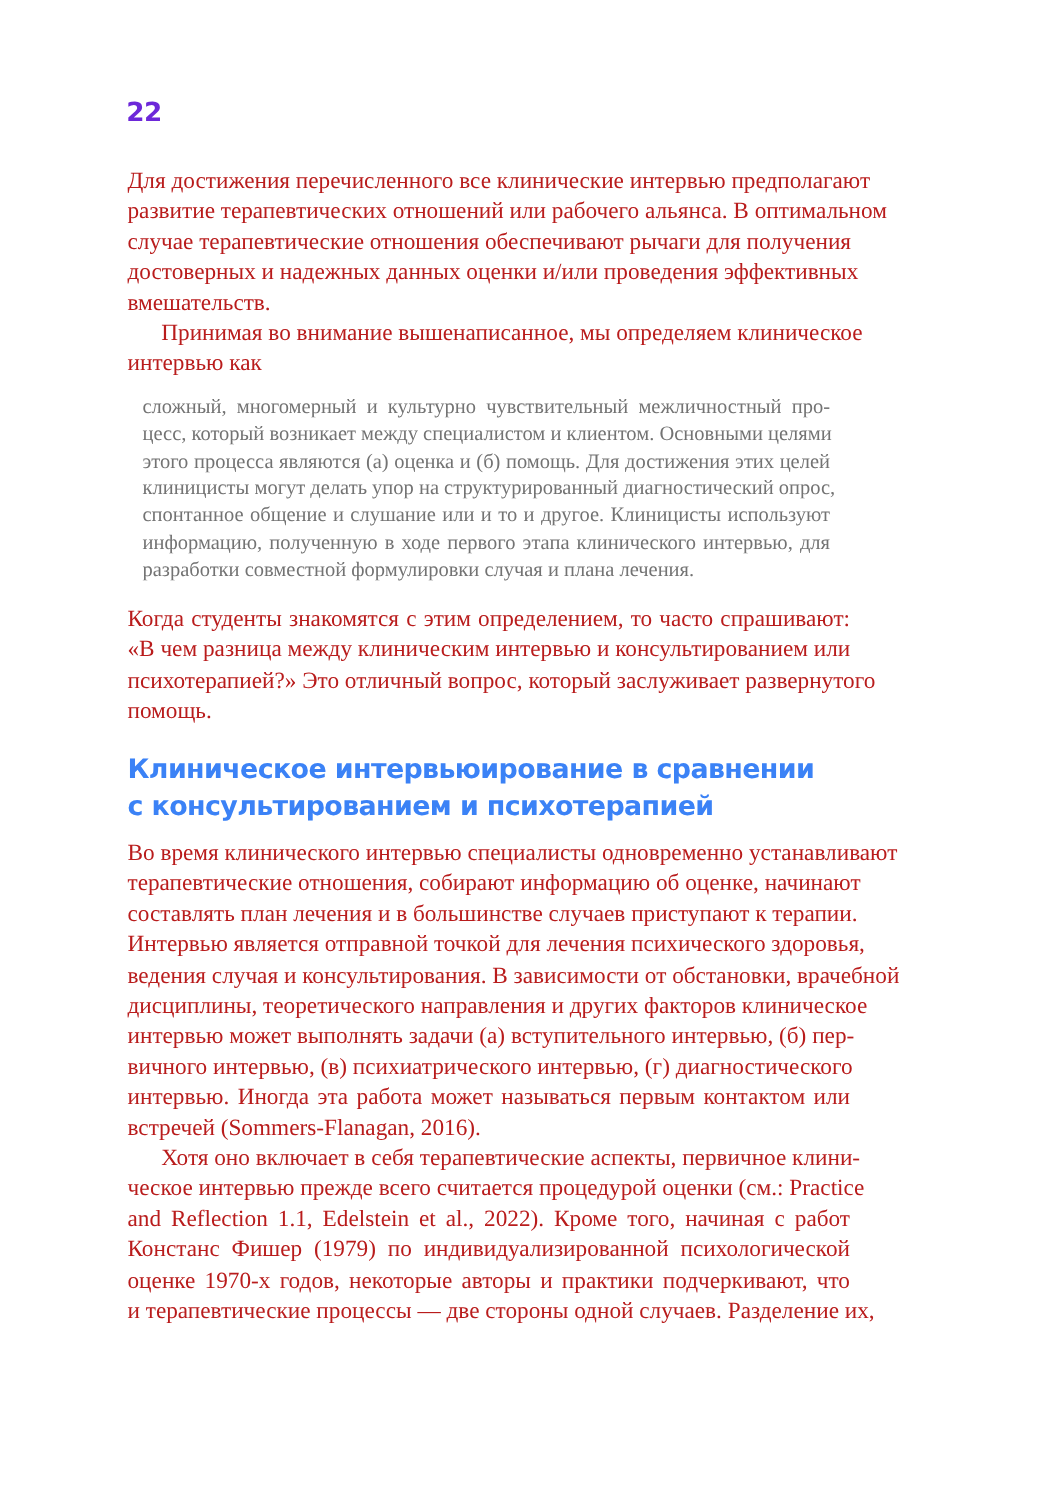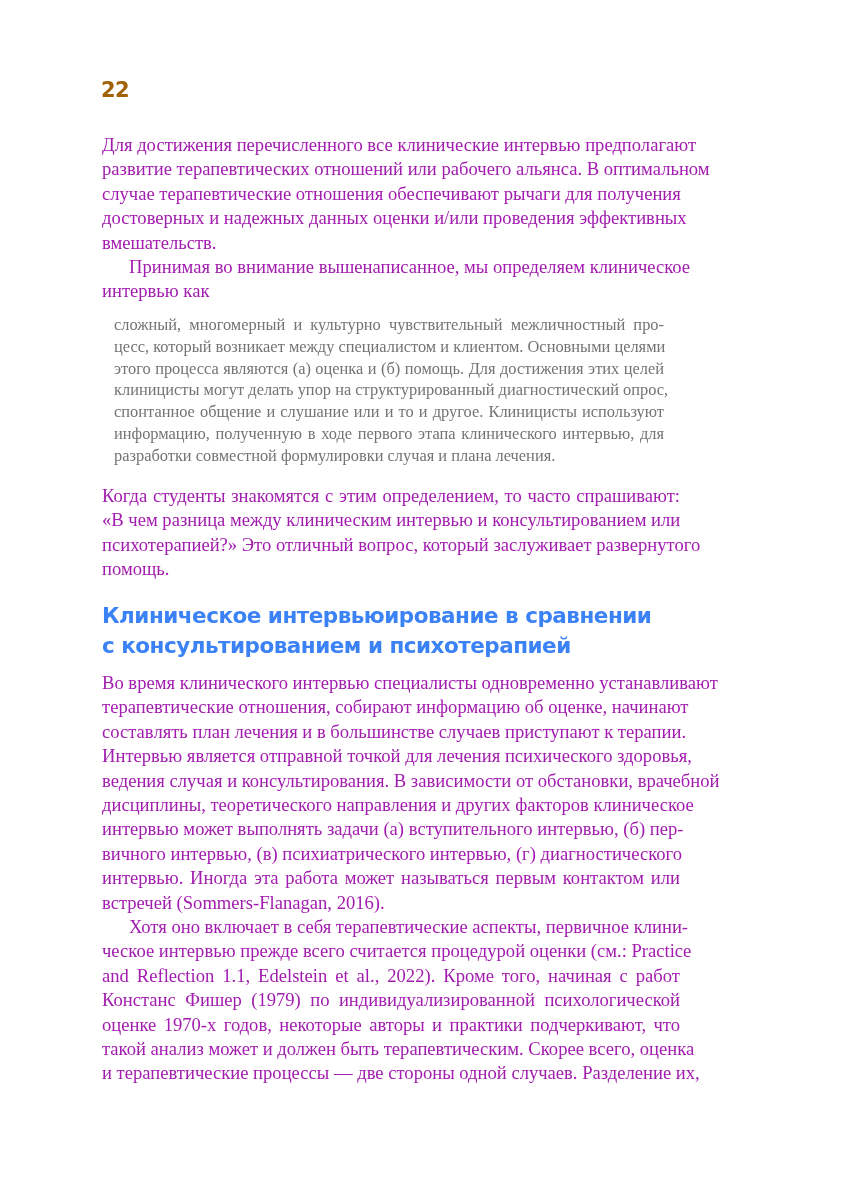--- a/index.html
+++ b/index.html
@@ -1,21 +1,21 @@
 <!DOCTYPE html>
 <html><head>
 <meta charset="utf-8">
 <style>
   html, body { margin: 0; padding: 0; background: #ffffff; }
   body { width: 849px; height: 1200px; position: relative; overflow: hidden; color: #222222; }
   .page { position: absolute; left: 0; top: 0; width: 849px; height: 1200px; }
-  .running-head { position: absolute; left: 101px; top: 78px; height: 28px; display: flex; align-items: baseline; font-family: "DejaVu Sans", sans-serif; color: #a16207; }
+  .running-head { position: absolute; left: 101px; top: 78px; height: 28px; display: flex; align-items: baseline; font-family: "DejaVu Sans", sans-serif; color: #6d28d9; }
   .page-num { font-weight: bold; font-size: 21px; letter-spacing: -0.5px; width: 58px; }
   .head-title { font-size: 15.5px; letter-spacing: -0.4px; }
-  .body-text { position: absolute; left: 102px; width: 578px; font-family: "Liberation Serif", serif; font-size: 18.6px; line-height: 24.4px; color: #a21caf; }
+  .body-text { position: absolute; left: 102px; width: 578px; font-family: "Liberation Serif", serif; font-size: 18.6px; line-height: 24.4px; color: #b91c1c; }
   .line { display: block; text-align: justify; text-align-last: justify; white-space: nowrap; height: 24.4px; }
   .line.last { text-align-last: left; }
   .line.indent { text-indent: 27px; }
   .quote { position: absolute; left: 114px; width: 550px; font-family: "Liberation Serif", serif; font-size: 16.4px; line-height: 21.8px; color: #737373; }
   .quote .line { height: 21.8px; }
   .section-heading { position: absolute; left: 102px; top: 601px; width: 600px; font-family: "DejaVu Sans", sans-serif; font-weight: bold; font-size: 21.5px; line-height: 30px; color: #3b82f6; letter-spacing: -0.5px; }
   .section-heading span { display: block; }
 </style>
 </head>
 <body>
@@ -73,17 +73,16 @@
     <span class="line">интервью. Иногда эта работа может называться первым контактом или</span>
     <span class="line last">встречей (Sommers-Flanagan, 2016).</span>
   </div>
 
   <div class="body-text" style="top:915px;">
     <span class="line indent">Хотя оно включает в себя терапевтические аспекты, первичное клини-</span>
     <span class="line">ческое интервью прежде всего считается процедурой оценки (см.: Practice</span>
     <span class="line">and Reflection 1.1, Edelstein et al., 2022). Кроме того, начиная с работ</span>
     <span class="line">Констанс Фишер (1979) по индивидуализированной психологической</span>
     <span class="line">оценке 1970-х годов, некоторые авторы и практики подчеркивают, что</span>
-    <span class="line">такой анализ может и должен быть терапевтическим. Скорее всего, оценка</span>
     <span class="line">и терапевтические процессы — две стороны одной случаев. Разделение их,</span>
   </div>
 
 </div>
 
 </body></html>

